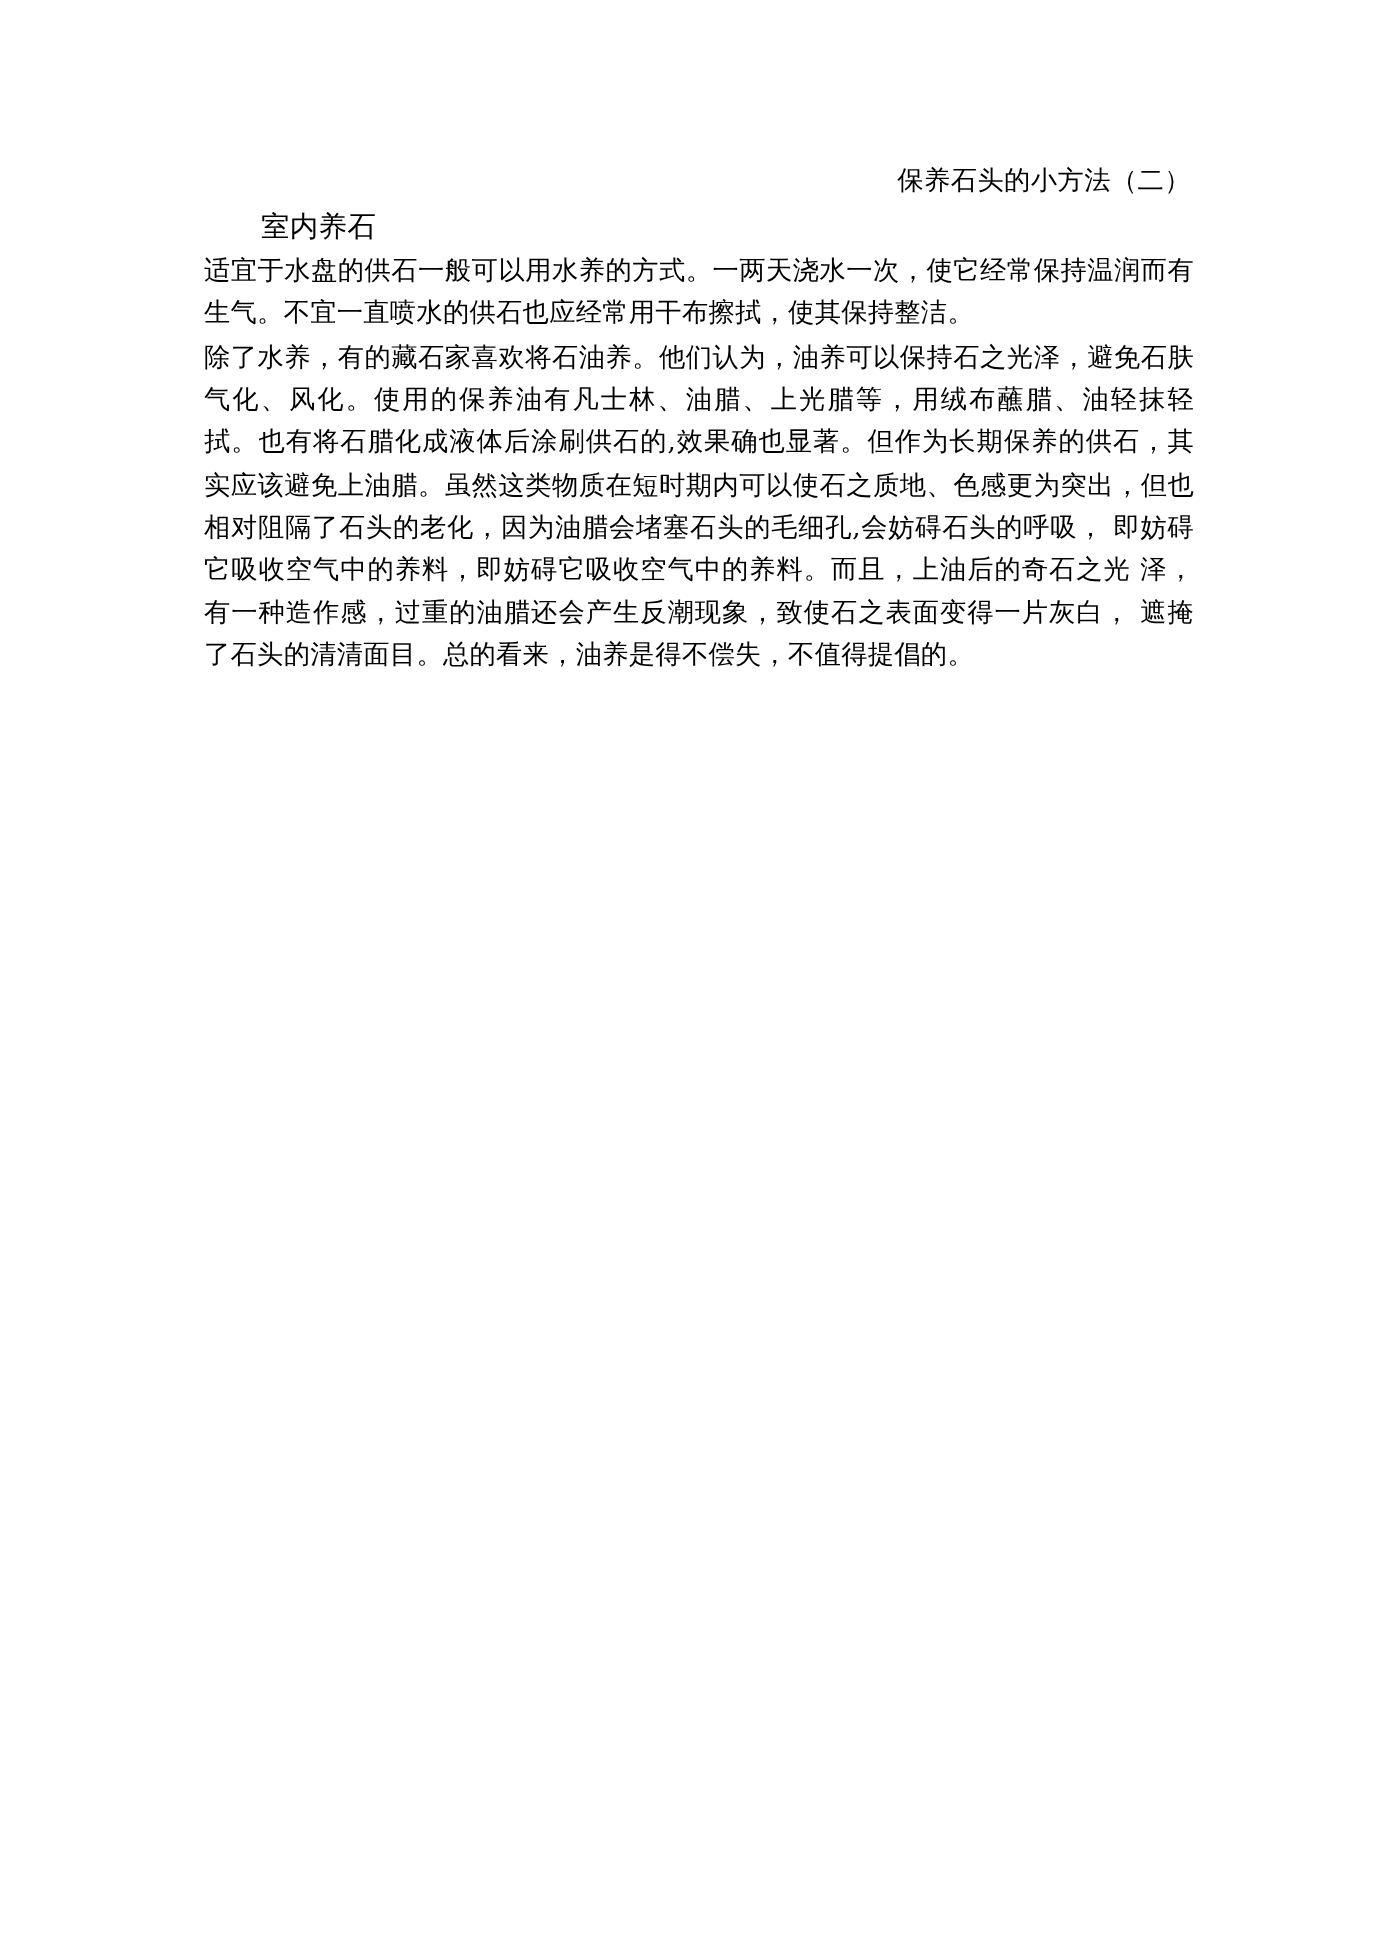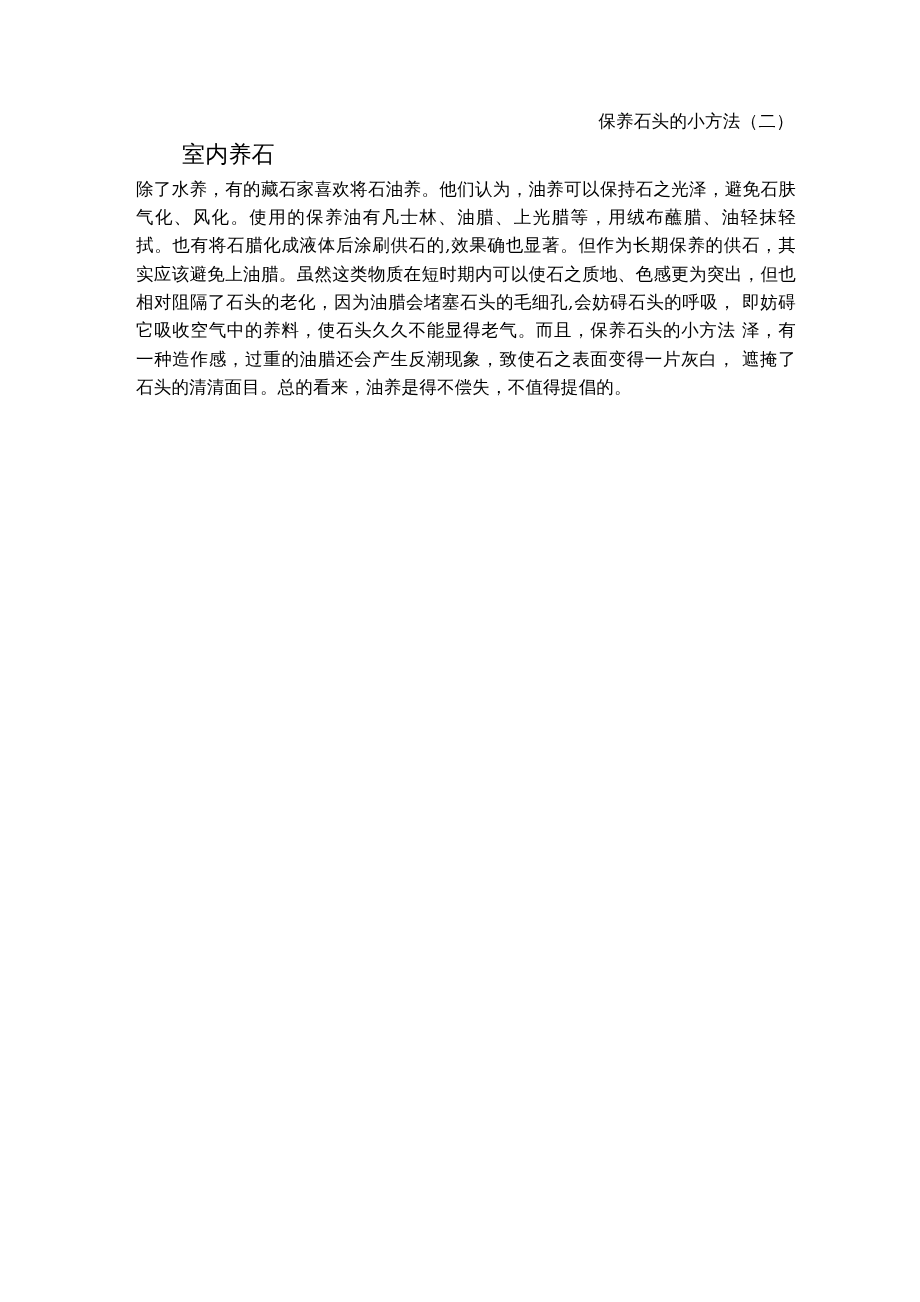--- a/index.html
+++ b/index.html
@@ -39,21 +39,21 @@
   }
   .para {
     font-size: 17.5px;
     line-height: 1.62;
     margin: 0;
     text-align: justify;
     text-justify: inter-ideograph;
     letter-spacing: 0.2px;
   }
   .heading-line {
-    font-size: 23px;
+    font-size: 19px;
     line-height: 1.62;
     margin: 0;
     letter-spacing: 0.2px;
   }
   .heading-line.indent {
     padding-left: 2em;
   }
   .block-gap {
     height: 1px;
   }
@@ -61,21 +61,22 @@
 </head>
 <body>
 
 <div class="page">
   <div class="content">
 
     <div class="doc-title">保养石头的小方法（二）</div>
 
     <div class="heading-line indent">室内养石</div>
 
+    <p class="para">适宜于水盘的供石一般可以用水养的方式。一两天浇水一次，使它经常保持温润而有生气。不宜一直喷水的供石也应经常用干布擦拭，使其保持整洁。</p>
 
     <div class="block-gap"></div>
 
 
 
-    <p class="para">除了水养，有的藏石家喜欢将石油养。他们认为，油养可以保持石之光泽，避免石肤 气化、风化。使用的保养油有凡士林、油腊、上光腊等，用绒布蘸腊、油轻抹轻 拭。也有将石腊化成液体后涂刷供石的,效果确也显著。但作为长期保养的供石，其实应该避免上油腊。虽然这类物质在短时期内可以使石之质地、色感更为突出，但也相对阻隔了石头的老化，因为油腊会堵塞石头的毛细孔,会妨碍石头的呼吸， 即妨碍它吸收空气中的养料，使石头久久不能显得老气。而且，保养石头的小方法 泽，有一种造作感，过重的油腊还会产生反潮现象，致使石之表面变得一片灰白， 遮掩了石头的清清面目。总的看来，油养是得不偿失，不值得提倡的。</p>
+    <p class="para">除了水养，有的藏石家喜欢将石油养。他们认为，油养可以保持石之光泽，避免石肤 气化、风化。使用的保养油有凡士林、油腊、上光腊等，用绒布蘸腊、油轻抹轻 拭。也有将石腊化成液体后涂刷供石的,效果确也显著。但作为长期保养的供石，其实应该避免上油腊。虽然这类物质在短时期内可以使石之质地、色感更为突出，但也相对阻隔了石头的老化，因为油腊会堵塞石头的毛细孔,会妨碍石头的呼吸， 即妨碍它吸收空气中的养料，即妨碍它吸收空气中的养料。而且，上油后的奇石之光 泽，有一种造作感，过重的油腊还会产生反潮现象，致使石之表面变得一片灰白， 遮掩了石头的清清面目。总的看来，油养是得不偿失，不值得提倡的。</p>
 
   </div>
 </div>
 
 </body></html>

